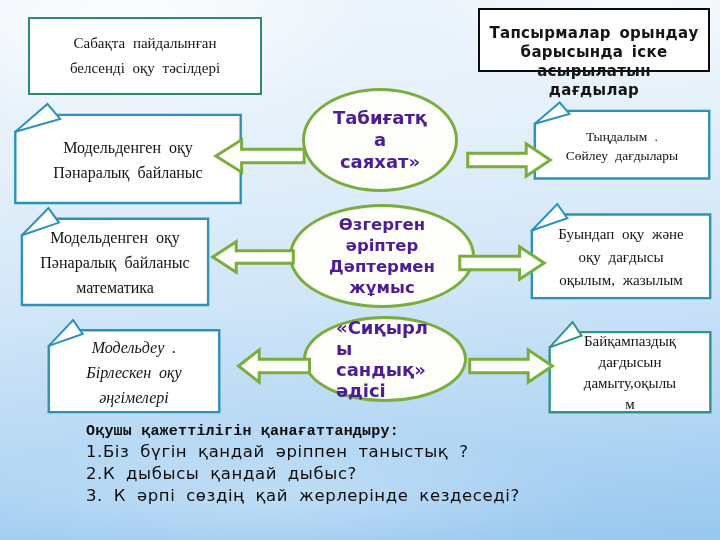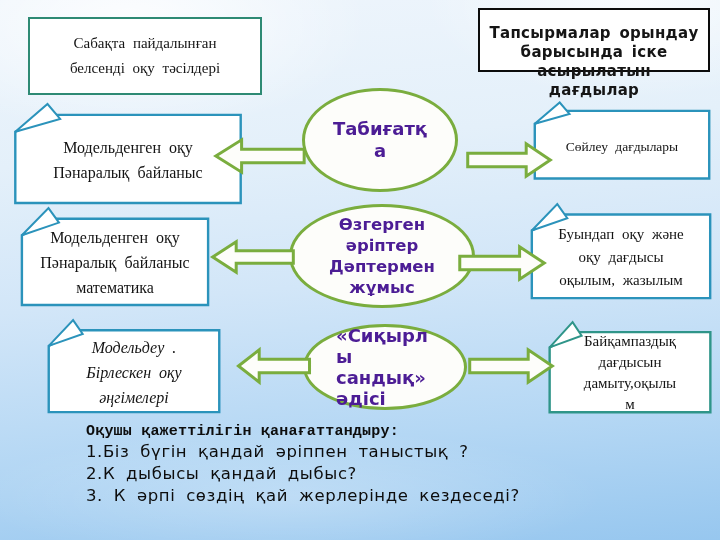--- a/index.html
+++ b/index.html
@@ -57,30 +57,31 @@
   <div class="abs rectbox box-topright" style="left:478px;top:8px;width:232px;height:64px;">
     <div>Тапсырмалар  орындау</div>
     <div>барысында   іске</div>
     <div>асырылатын</div>
     <div>дағдылар</div>
   </div>
 
   <div class="abs ellipse ell-1" style="left:302px;top:88px;width:156px;height:104px;">
     <div>Табиғатқ</div>
     <div>а</div>
+    <div>саяхат»</div>
   </div>
 
   <div class="abs ellipse ell-2" style="left:289px;top:204px;width:186px;height:104px;">
     <div>Өзгерген</div>
     <div>әріптер</div>
     <div>Дәптермен</div>
     <div>жұмыс</div>
   </div>
 
-  <div class="abs ellipse ell-3" style="left:303px;top:324px;width:164px;height:86px;">
+  <div class="abs ellipse ell-3" style="left:303px;top:316px;width:164px;height:86px;">
     <div>«Сиқырл</div>
     <div>ы</div>
     <div>сандық»</div>
     <div>әдісі</div>
   </div>
 
   <div class="snipbox" style="left:13px;top:106px;width:230px;height:99px;">
     <svg viewBox="0 0 200 100" preserveAspectRatio="none">
       <path d="M36 9 L198 9 L198 98 L2 98 L2 26 Z" fill="#ffffff" stroke="#2b93bb" stroke-width="2.4" vector-effect="non-scaling-stroke"></path>
       <path d="M2 26 L30 -2 L41 13 Z" fill="#ffffff" stroke="#2b93bb" stroke-width="2" vector-effect="non-scaling-stroke"></path>
@@ -114,20 +115,21 @@
       <div>әңгімелері</div>
     </div>
   </div>
 
   <div class="snipbox" style="left:533px;top:104px;width:178px;height:76px;">
     <svg viewBox="0 0 200 100" preserveAspectRatio="none">
       <path d="M36 9 L198 9 L198 98 L2 98 L2 26 Z" fill="#ffffff" stroke="#2b93bb" stroke-width="2.4" vector-effect="non-scaling-stroke"></path>
       <path d="M2 26 L30 -2 L41 13 Z" fill="#ffffff" stroke="#2b93bb" stroke-width="2" vector-effect="non-scaling-stroke"></path>
     </svg>
     <div class="txt rb1-font">
+      <div>Тыңдалым  .</div>
       <div>Сөйлеу  дағдылары</div>
     </div>
   </div>
 
   <div class="snipbox" style="left:530px;top:206px;width:182px;height:94px;">
     <svg viewBox="0 0 200 100" preserveAspectRatio="none">
       <path d="M36 9 L198 9 L198 98 L2 98 L2 26 Z" fill="#ffffff" stroke="#2b93bb" stroke-width="2.4" vector-effect="non-scaling-stroke"></path>
       <path d="M2 26 L30 -2 L41 13 Z" fill="#ffffff" stroke="#2b93bb" stroke-width="2" vector-effect="non-scaling-stroke"></path>
     </svg>
     <div class="txt rb2-font">

